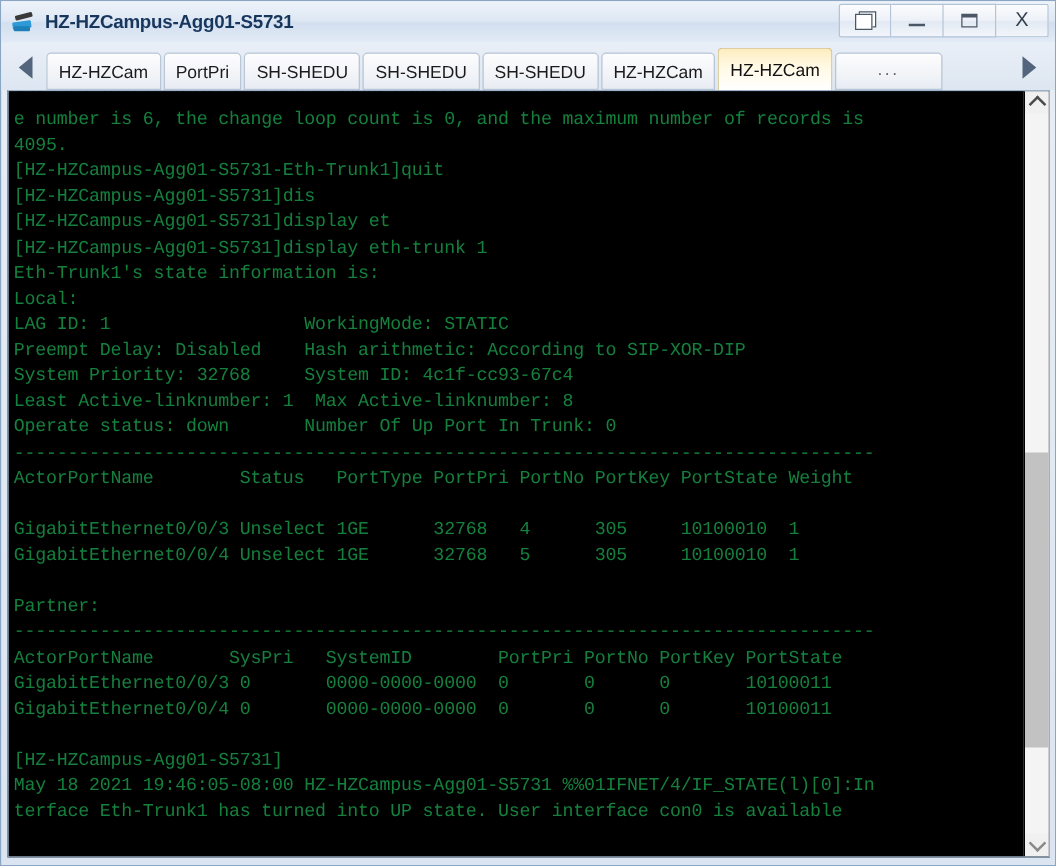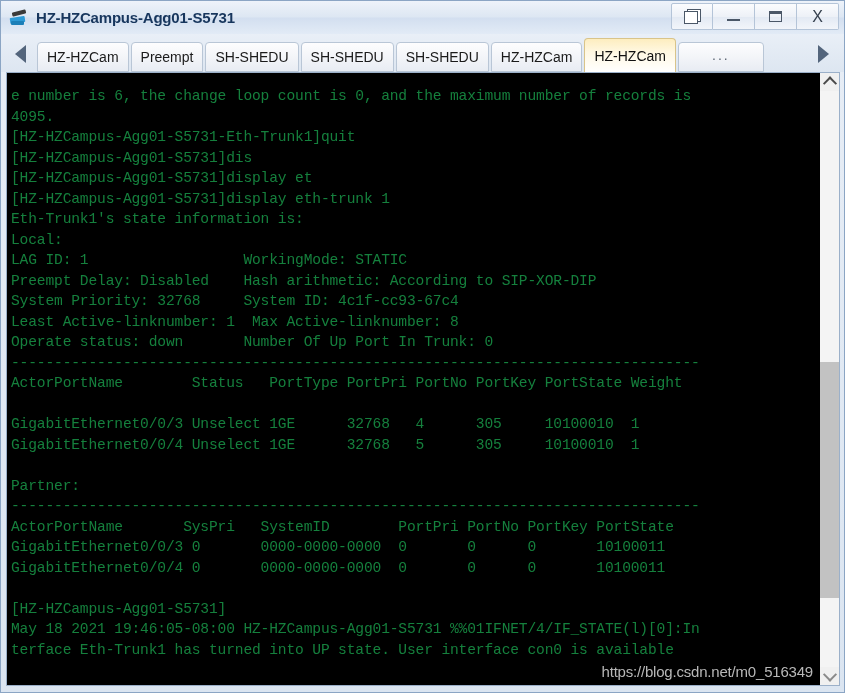--- a/index.html
+++ b/index.html
@@ -323,21 +323,21 @@
     </div>
   </div>
 
   <div class="tabstrip">
     <div class="scroll-arrow">
       <span class="arrow-left"></span>
     </div>
 
     <div class="tabs">
       <div class="tab">HZ-HZCam</div>
-      <div class="tab">Preempt</div>
+      <div class="tab">PortPri</div>
       <div class="tab">SH-SHEDU</div>
       <div class="tab">SH-SHEDU</div>
       <div class="tab">SH-SHEDU</div>
       <div class="tab">HZ-HZCam</div>
       <div class="tab active">HZ-HZCam</div>
       <div class="tab more">...</div>
     </div>
 
     <div class="scroll-arrow">
       <span class="arrow-right"></span>
@@ -370,21 +370,20 @@
 
 Partner:
 --------------------------------------------------------------------------------
 ActorPortName       SysPri   SystemID        PortPri PortNo PortKey PortState
 GigabitEthernet0/0/3 0       0000-0000-0000  0       0      0       10100011
 GigabitEthernet0/0/4 0       0000-0000-0000  0       0      0       10100011
 
 [HZ-HZCampus-Agg01-S5731]
 May 18 2021 19:46:05-08:00 HZ-HZCampus-Agg01-S5731 %%01IFNET/4/IF_STATE(l)[0]:In
 terface Eth-Trunk1 has turned into UP state. User interface con0 is available</pre>
-      <div class="watermark">https://blog.csdn.net/m0_516349</div>
     </div>
 
     <div class="vscroll">
       <div class="sb-btn">
         <span class="sb-chev up"></span>
       </div>
       <div class="sb-track">
         <div class="sb-thumb"></div>
       </div>
       <div class="sb-btn">

